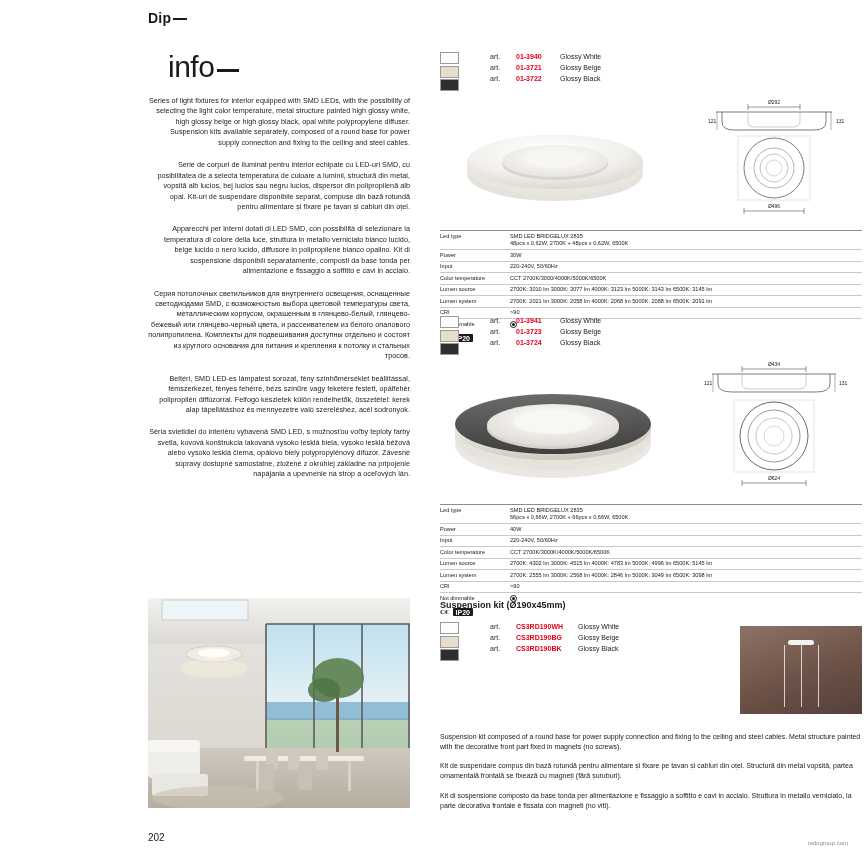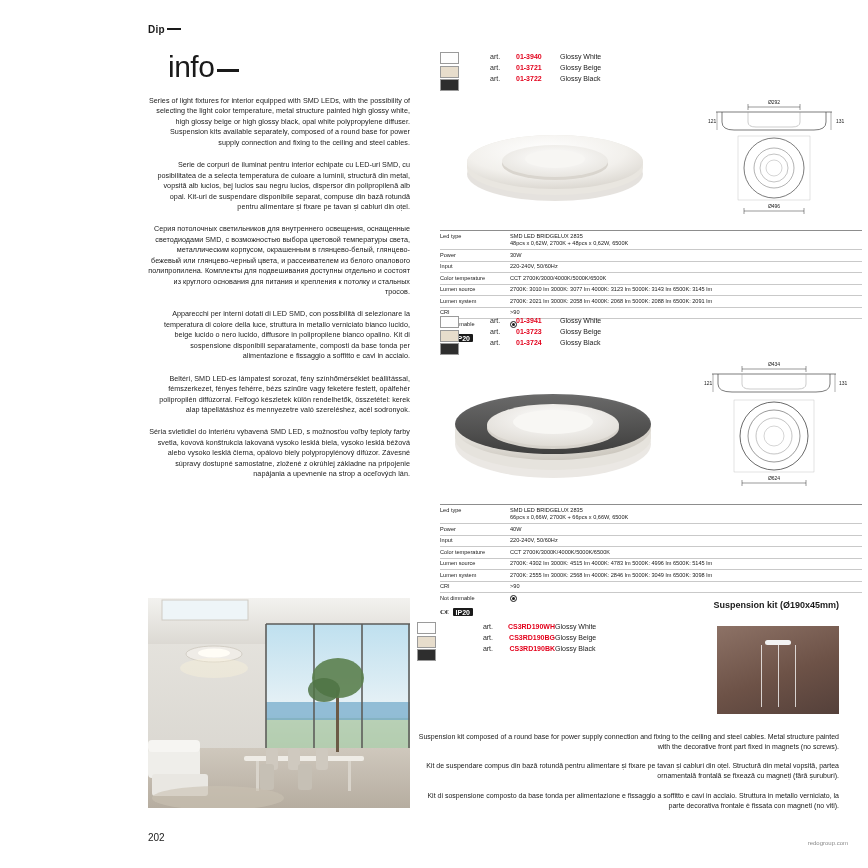--- a/index.html
+++ b/index.html
@@ -9,22 +9,22 @@
     background: #ffffff;
     font-family: "Liberation Sans", sans-serif;
     color: #1a1a1a;
     position: relative;
     overflow: hidden;
   }
   .page { position:absolute; inset:0; }
 
   
   .brand {
-    position:absolute; left:148px; top:24px;
-    font-size:10px; font-weight:700; letter-spacing:.2px;
+    position:absolute; left:148px; top:10px;
+    font-size:14px; font-weight:700; letter-spacing:.2px;
   }
   .brand .bar {
     display:inline-block; width:14px; height:2px; background:#1a1a1a;
     vertical-align:3px; margin-left:2px;
   }
 
   
   .left-col { position:absolute; left:148px; top:52px; width:262px; }
   .title {
     font-size:30px; font-weight:400; letter-spacing:-0.5px; line-height:1;
@@ -74,21 +74,21 @@
   .spec-v { flex:1; }
   .spec-v div { line-height:1.35; }
 
   .badges { display:flex; align-items:center; gap:4px; margin-top:4px; }
   .badge-ce { font-size:7px; font-weight:700; font-family:"Liberation Serif", serif; }
   .badge-ip { font-size:7px; font-weight:700; background:#1a1a1a; color:#fff; padding:0.5px 3px; border-radius:1px; }
   .dot-icon { width:7px; height:7px; border-radius:50%; border:1px solid #1a1a1a; display:inline-block; position:relative;}
   .dot-icon:after{content:"";position:absolute;left:1px;top:1px;width:3px;height:3px;border-radius:50%;background:#1a1a1a;}
 
   
-  .kit { position:absolute; left:417px; top:600px; width:422px;text-align:right; }
+  .kit { position:absolute; left:440px; top:600px; width:422px; }
   .kit-title { font-size:9px; font-weight:700; margin-bottom:8px; }
   .kit-codes { position:relative; height:40px; width:210px; }
   .kit-codes .code-row .num { width:62px; }
   .kit-photo {
     position:absolute; right:0; top:26px; width:122px; height:88px;
     background:linear-gradient(160deg,#8d7266 0%, #6d5247 55%, #54403a 100%);
     overflow:hidden;
   }
   .kit-photo .ceiling-plate{ position:absolute; left:50%; top:14px; transform:translateX(-50%);
     width:26px;height:5px;border-radius:3px;background:#f2f2f2;}
@@ -121,26 +121,26 @@
     </div>
     <div class="para">
         <p>Series of light fixtures for interior equipped with SMD LEDs, with the possibility of selecting the light color temperature, metal structure painted high glossy white, high glossy beige or high glossy black, opal white polypropylene diffuser.
 Suspension kits available separately, composed of a round base for power supply connection and fixing to the ceiling and steel cables.</p>
       </div>
     <div class="para">
         <p>Serie de corpuri de iluminat pentru interior echipate cu LED-uri SMD, cu posibilitatea de a selecta temperatura de culoare a luminii, structură din metal, vopsită alb lucios, bej lucios sau negru lucios, dispersor din polipropilenă alb opal.
 Kit-uri de suspendare disponibile separat, compuse din bază rotundă pentru alimentare și fixare pe tavan și cabluri din oțel.</p>
       </div>
     <div class="para">
+        <p>Apparecchi per interni dotati di LED SMD, con possibilità di selezionare la temperatura di colore della luce, struttura in metallo verniciato bianco lucido, beige lucido o nero lucido, diffusore in polipropilene bianco opalino.
+Kit di sospensione disponibili separatamente, composti da base tonda per alimentazione e fissaggio a soffitto e cavi in acciaio.</p>
+      </div>
+    <div class="para">
         <p>Серия потолочных светильников для внутреннего освещения, оснащенные светодиодами SMD, с возможностью выбора цветовой температуры света, металлическим корпусом, окрашенным в глянцево-белый, глянцево-бежевый или глянцево-черный цвета, и рассеивателем из белого опалового полипропилена.
 Комплекты для подвешивания доступны отдельно и состоят из круглого основания для питания и крепления к потолку и стальных тросов.</p>
-      </div>
-    <div class="para">
-        <p>Apparecchi per interni dotati di LED SMD, con possibilità di selezionare la temperatura di colore della luce, struttura in metallo verniciato bianco lucido, beige lucido o nero lucido, diffusore in polipropilene bianco opalino.
-Kit di sospensione disponibili separatamente, composti da base tonda per alimentazione e fissaggio a soffitto e cavi in acciaio.</p>
       </div>
     <div class="para">
         <p>Beltéri, SMD LED-es lámpatest sorozat, fény színhőmérséklet beállítással, fémszerkezet, fényes fehérre, bézs színűre vagy feketére festett, opálfehér polipropilén diffúzorral.
 Felfogó készletek külön rendelhetők, összetétel: kerek alap tápellátáshoz és mennyezetre való szereléshez, acél sodronyok.</p>
       </div>
     <div class="para">
         <p>Séria svietidiel do interiéru vybavená SMD LED, s možnosťou voľby teploty farby svetla, kovová konštrukcia lakovaná vysoko lesklá biela, vysoko lesklá béžová alebo vysoko lesklá čierna, opálovo biely polypropylénový difúzor. Závesné súpravy dostupné samostatne, zložené z okrúhlej základne na pripojenie napájania a upevnenie na strop a oceľových lán.</p>
       </div>
   </div>
 

